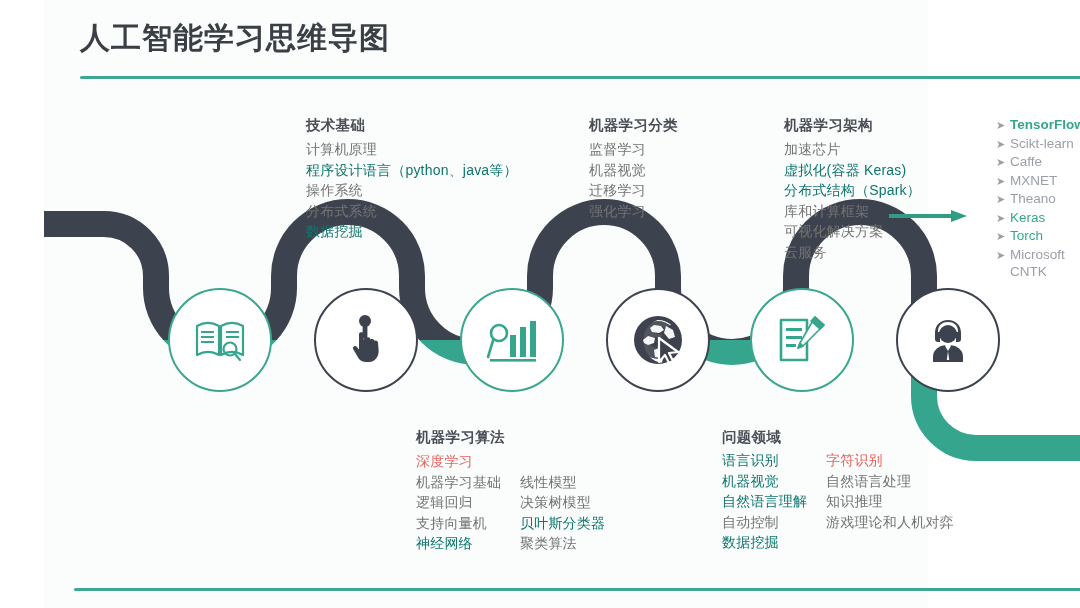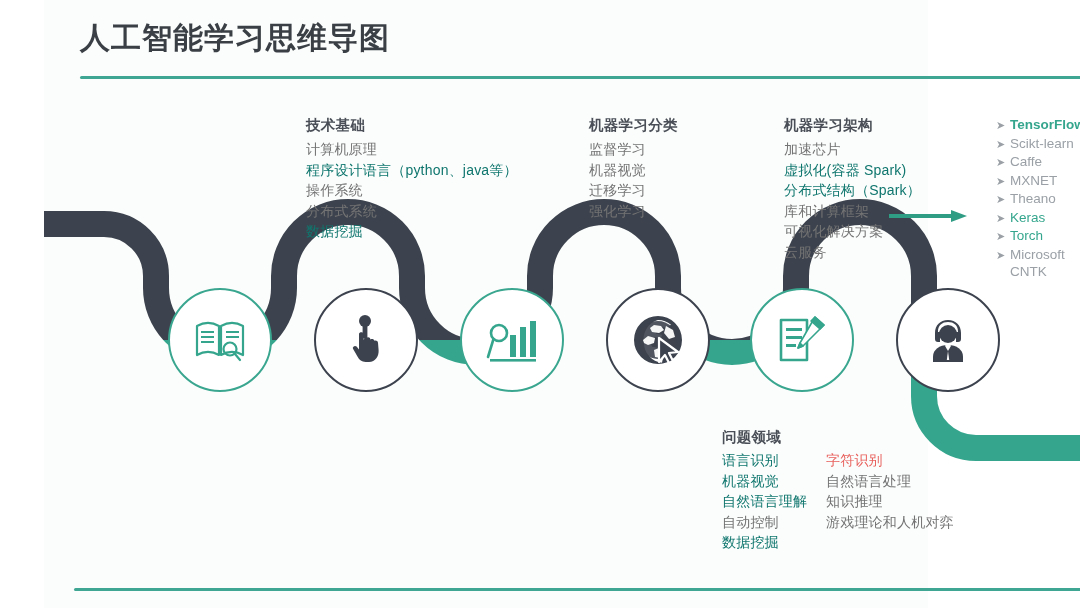--- a/index.html
+++ b/index.html
@@ -242,21 +242,21 @@
     <div class="h">机器学习分类</div>
     <div class="li d">监督学习</div>
     <div class="li d">机器视觉</div>
     <div class="li d">迁移学习</div>
     <div class="li d">强化学习</div>
   </div>
 
   <div class="blk" style="left:740px;top:116px;">
     <div class="h">机器学习架构</div>
     <div class="li d">加速芯片</div>
-    <div class="li g">虚拟化(容器 Spark)</div>
+    <div class="li g">虚拟化(容器 Keras)</div>
     <div class="li g">分布式结构（Spark）</div>
     <div class="li d">库和计算框架</div>
     <div class="li d">可视化解决方案</div>
     <div class="li d">云服务</div>
   </div>
 
   <svg class="arrow" viewBox="0 0 78 14">
     <path d="M0,5 H62 V1 L78,7 L62,13 V9 H0 Z" fill="#2f9c84"></path>
   </svg>
 
@@ -290,20 +290,38 @@
       <span class="txt g">Torch</span>
     </div>
     <div class="row">
       <span class="bul">➤</span>
       <span class="txt">Microsoft</span>
     </div>
     <div class="cont">CNTK</div>
   </div>
 
 
+  <div class="blk" style="left:372px;top:428px;">
+    <div class="h">机器学习算法</div>
+    <div class="li r">深度学习</div>
+    <div class="cols">
+      <div class="c1">
+        <div class="li d">机器学习基础</div>
+        <div class="li d">逻辑回归</div>
+        <div class="li d">支持向量机</div>
+        <div class="li g">神经网络</div>
+      </div>
+      <div class="c2">
+        <div class="li d">线性模型</div>
+        <div class="li d">决策树模型</div>
+        <div class="li g">贝叶斯分类器</div>
+        <div class="li d">聚类算法</div>
+      </div>
+    </div>
+  </div>
 
   <div class="blk" style="left:678px;top:428px;font-family:Liberation Serif, serif;">
     <div class="h">问题领域</div>
     <div class="cols">
       <div class="c1">
         <div class="li g">语言识别</div>
         <div class="li g">机器视觉</div>
         <div class="li g">自然语言理解</div>
         <div class="li d">自动控制</div>
         <div class="li g">数据挖掘</div>

